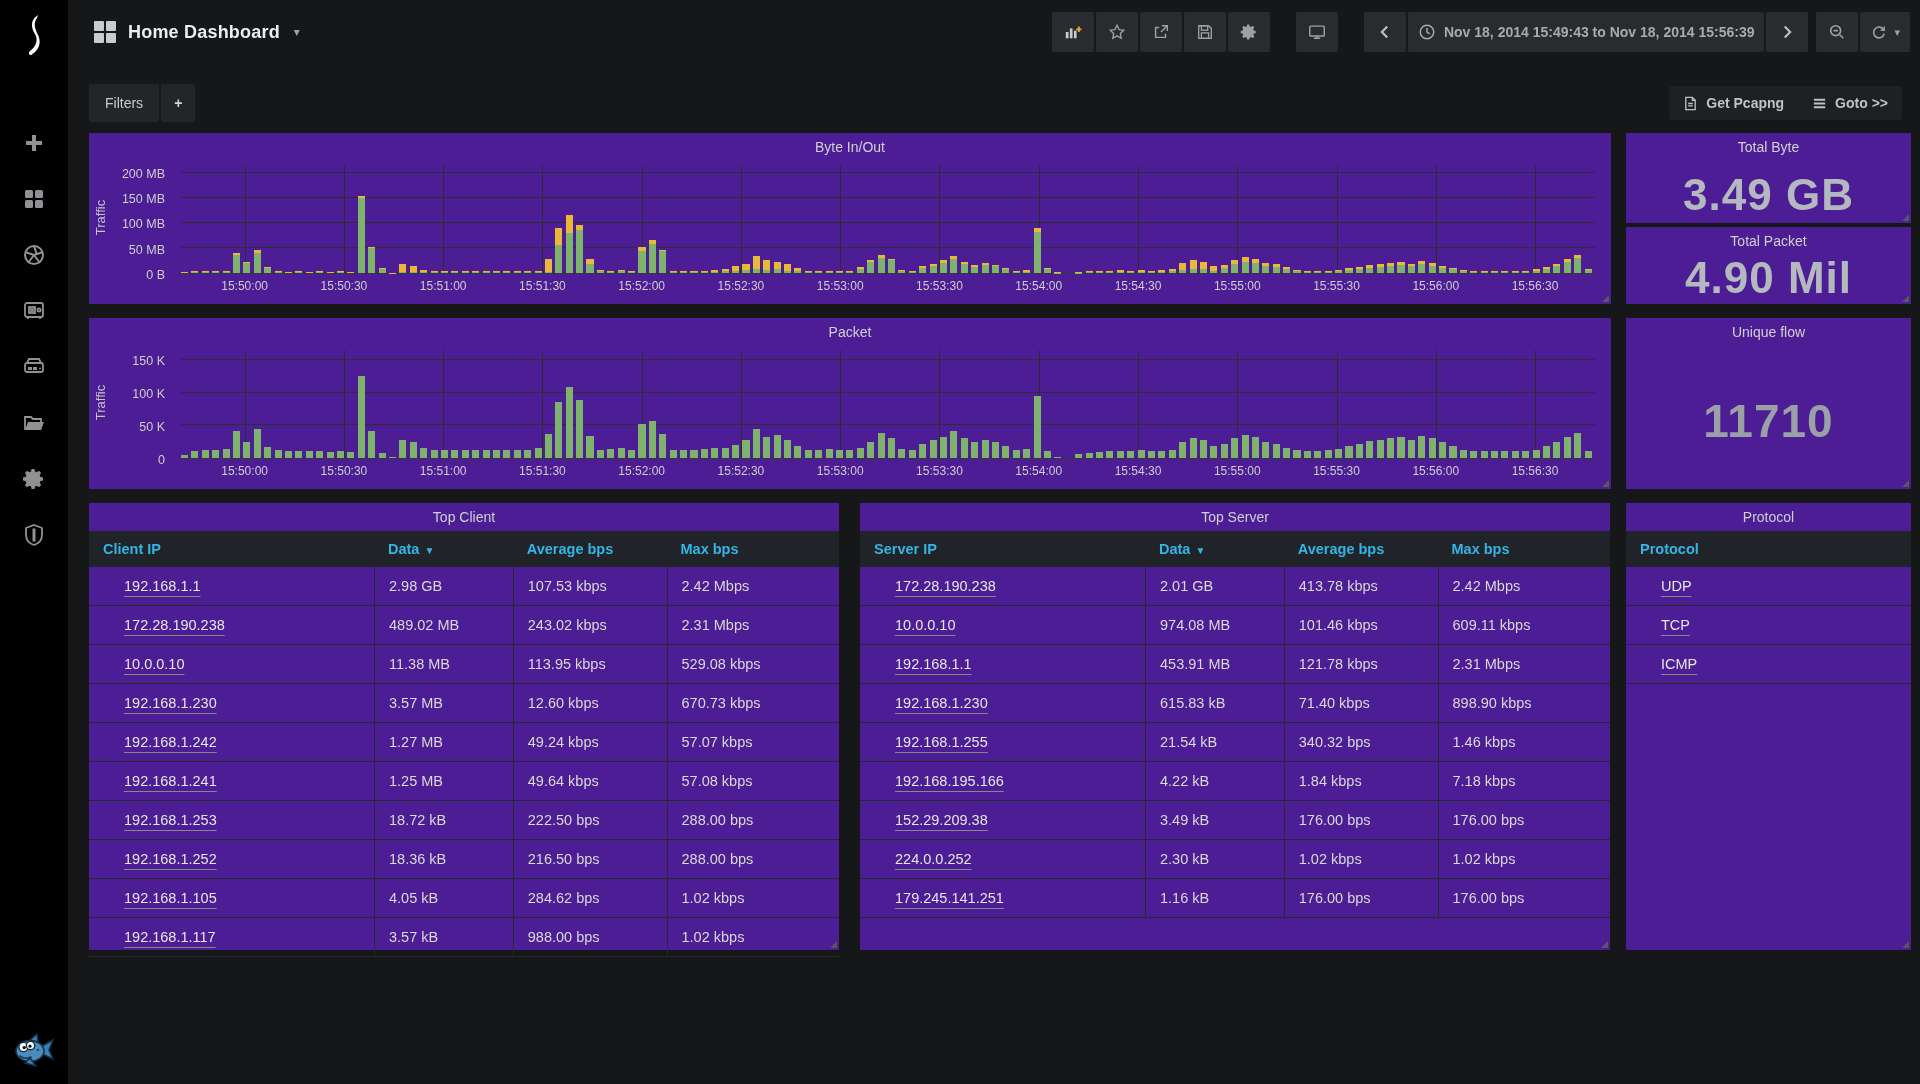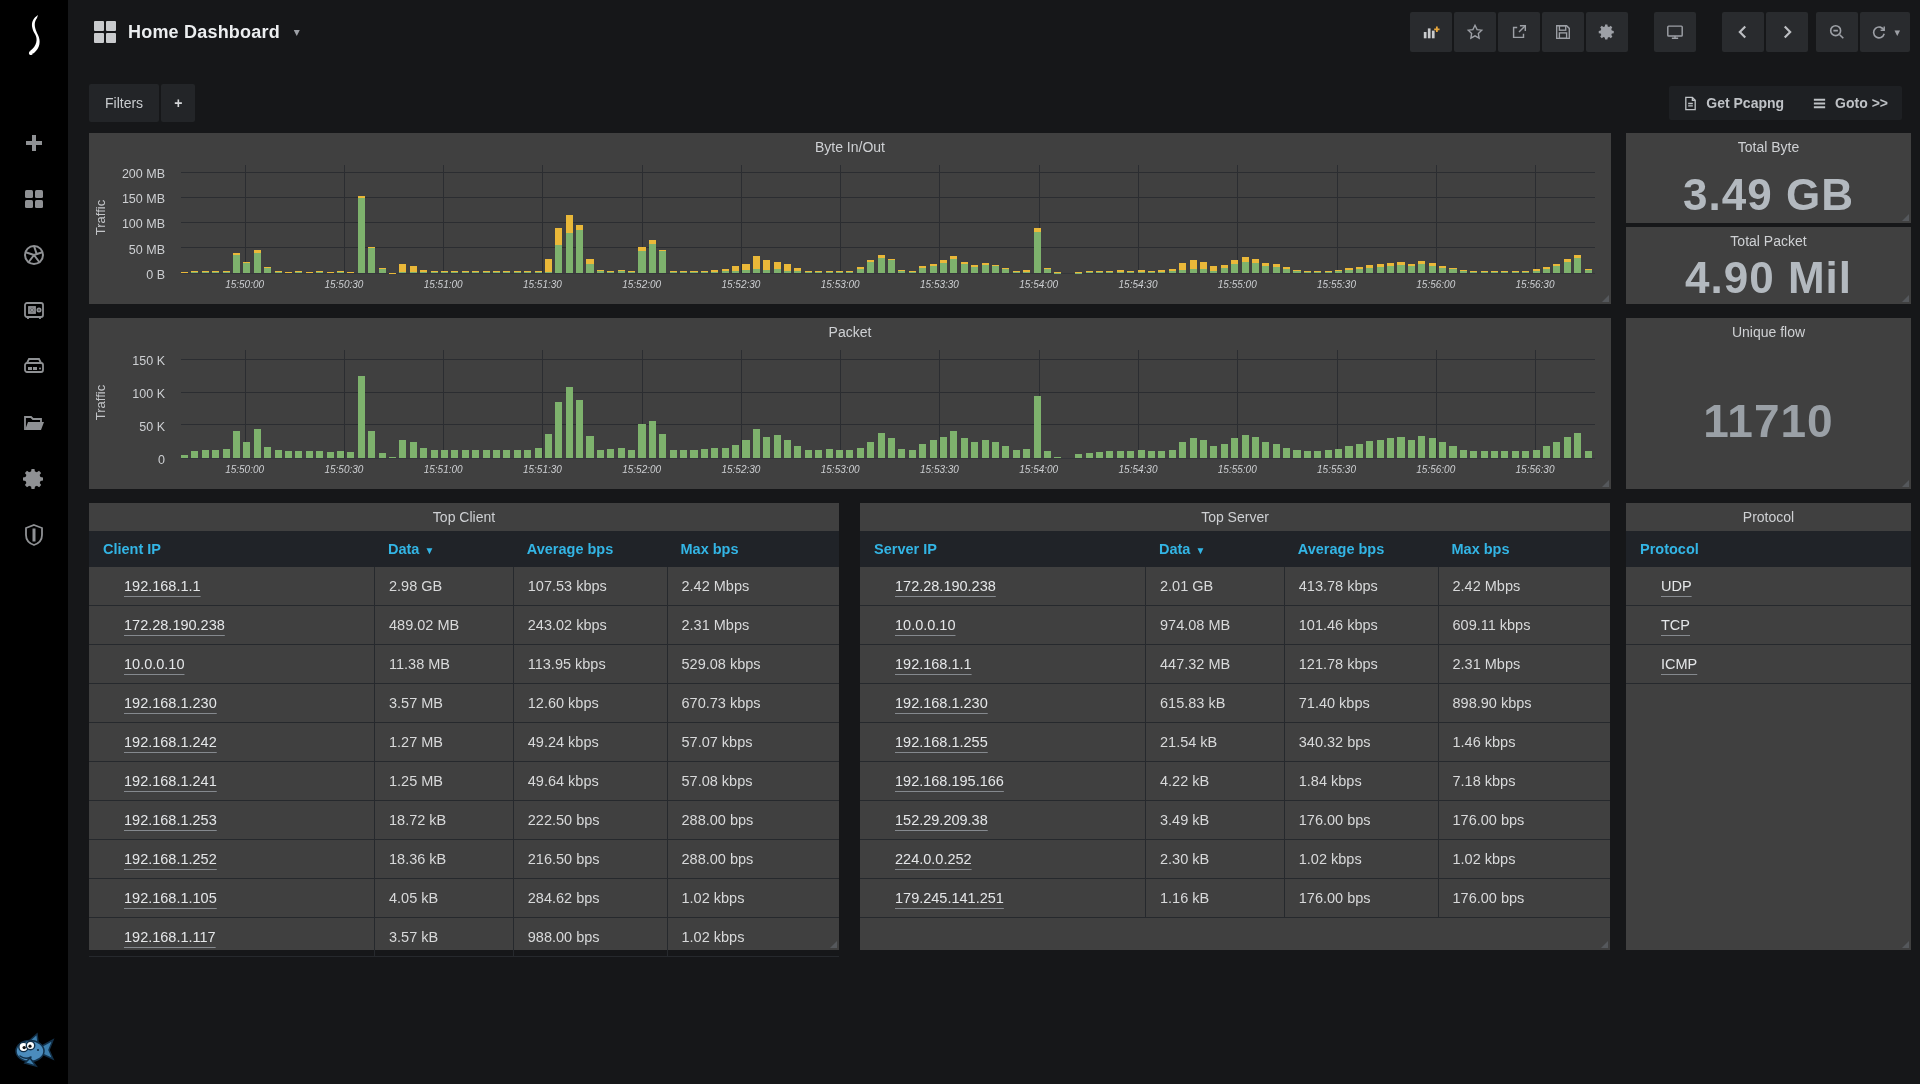--- a/index.html
+++ b/index.html
@@ -31,35 +31,35 @@
   
   .subbar{position:absolute;left:89px;top:84px;width:1822px;height:40px;}
   .filters-group{position:absolute;left:0;top:0;display:flex;gap:2px;}
   .fbtn{height:38px;background:#232528;border-radius:2px;display:flex;align-items:center;justify-content:center;color:#c9cccf;font-size:14px;padding:0 16px;cursor:pointer;}
   .fbtn.plus{padding:0 13px;font-weight:700;color:#d4d6d9;}
   .right-actions{position:absolute;right:9px;top:2px;display:flex;background:#1e2023;border-radius:2px;}
   .abtn{height:34px;display:flex;align-items:center;gap:8px;color:#bfc2c6;font-size:14px;font-weight:700;padding:0 14px;cursor:pointer;}
   .abtn svg{width:15px;height:15px;}
 
   
-  .panel{position:absolute;background:#404040;box-sizing:border-box;}
+  .panel{position:absolute;background:#4c1d95;box-sizing:border-box;}
   .p-title{height:28px;display:flex;align-items:center;justify-content:center;font-size:14px;color:#cfd1d4;}
   .rsz{position:absolute;right:2px;bottom:2px;width:0;height:0;border-left:7px solid transparent;border-bottom:7px solid #55585c;cursor:nwse-resize;}
 
   
   .chart{position:absolute;left:0;top:26px;right:0;bottom:0;}
   .ylab{position:absolute;left:4px;top:0;bottom:28px;width:16px;display:flex;align-items:center;justify-content:center;}
   .ylab span{transform:rotate(-90deg);font-size:13px;color:#c3c5c8;white-space:nowrap;}
   .yticks{position:absolute;left:22px;top:6px;bottom:30px;width:62px;}
   .ytick{position:absolute;right:8px;font-size:12.5px;color:#cdcfd2;white-space:nowrap;}
   .plot{position:absolute;left:92px;right:16px;top:6px;bottom:30px;border-bottom:1px solid #34363a;cursor:crosshair;}
   .gh{position:absolute;left:0;right:0;height:1px;background:#2b2d31;}
   .gv{position:absolute;top:0;bottom:0;width:1px;background:#2b2d31;}
   .bar{position:absolute;}
-  .xtick{position:absolute;top:100%;margin-top:6px;transform:translateX(-50%);font-size:10px;color:#cdcfd2;white-space:nowrap;font-style:italic;}
+  .xtick{position:absolute;top:100%;margin-top:6px;transform:translateX(-50%);font-size:12px;color:#cdcfd2;white-space:nowrap;}
 
   
   .stat-val{position:absolute;left:0;right:0;top:34px;bottom:0;display:flex;align-items:center;justify-content:center;font-size:44px;font-weight:700;color:#b3b9bf;letter-spacing:1px;}
   .stat-val.big{font-size:46px;}
 
   
   .ttable{position:absolute;left:0;right:0;top:28px;bottom:0;font-size:14.5px;}
   .thead{display:flex;height:36px;background:#202328;align-items:center;}
   .cell{box-sizing:border-box;padding:0 14px;overflow:hidden;white-space:nowrap;}
   .cell.h{color:#33b5e5;font-weight:700;cursor:pointer;}
@@ -207,20 +207,27 @@
             <rect x="2" y="3.5" width="16" height="11" rx="1"></rect>
             <path d="M10 14.5v2.5M6.5 17h7"></path>
           </svg>
       </span>
       <span class="gap16"></span>
       <div class="btn-group">
         <span class="ibtn">
           <svg viewBox="0 0 20 20" fill="none" stroke="#bdbfc3" stroke-width="2.4">
               <path d="M12.5 4l-6 6 6 6"></path>
             </svg>
+        </span>
+        <span class="ibtn time-btn">
+          <svg viewBox="0 0 20 20" fill="none" stroke="#a7abb0" stroke-width="1.6">
+              <circle cx="10" cy="10" r="7.5"></circle>
+              <path d="M10 5.5V10l3 2"></path>
+            </svg>
+          <span>Nov 18, 2014 15:49:43 to Nov 18, 2014 15:56:39</span>
         </span>
         <span class="ibtn">
           <svg viewBox="0 0 20 20" fill="none" stroke="#bdbfc3" stroke-width="2.4">
               <path d="M7.5 4l6 6-6 6"></path>
             </svg>
         </span>
       </div>
       <div class="btn-group">
         <span class="ibtn">
           <svg viewBox="0 0 20 20" fill="none" stroke="#9da0a6" stroke-width="1.8">
@@ -899,21 +906,21 @@
               <span class="iplink">10.0.0.10</span>
             </div>
             <div class="cell c1">974.08 MB</div>
             <div class="cell c2">101.46 kbps</div>
             <div class="cell c3">609.11 kbps</div>
           </div>
           <div class="trow">
             <div class="cell c0">
               <span class="iplink">192.168.1.1</span>
             </div>
-            <div class="cell c1">447.32 MB</div>
+            <div class="cell c1">453.91 MB</div>
             <div class="cell c2">121.78 kbps</div>
             <div class="cell c3">2.31 Mbps</div>
           </div>
           <div class="trow">
             <div class="cell c0">
               <span class="iplink">192.168.1.230</span>
             </div>
             <div class="cell c1">615.83 kB</div>
             <div class="cell c2">71.40 kbps</div>
             <div class="cell c3">898.90 kbps</div>

